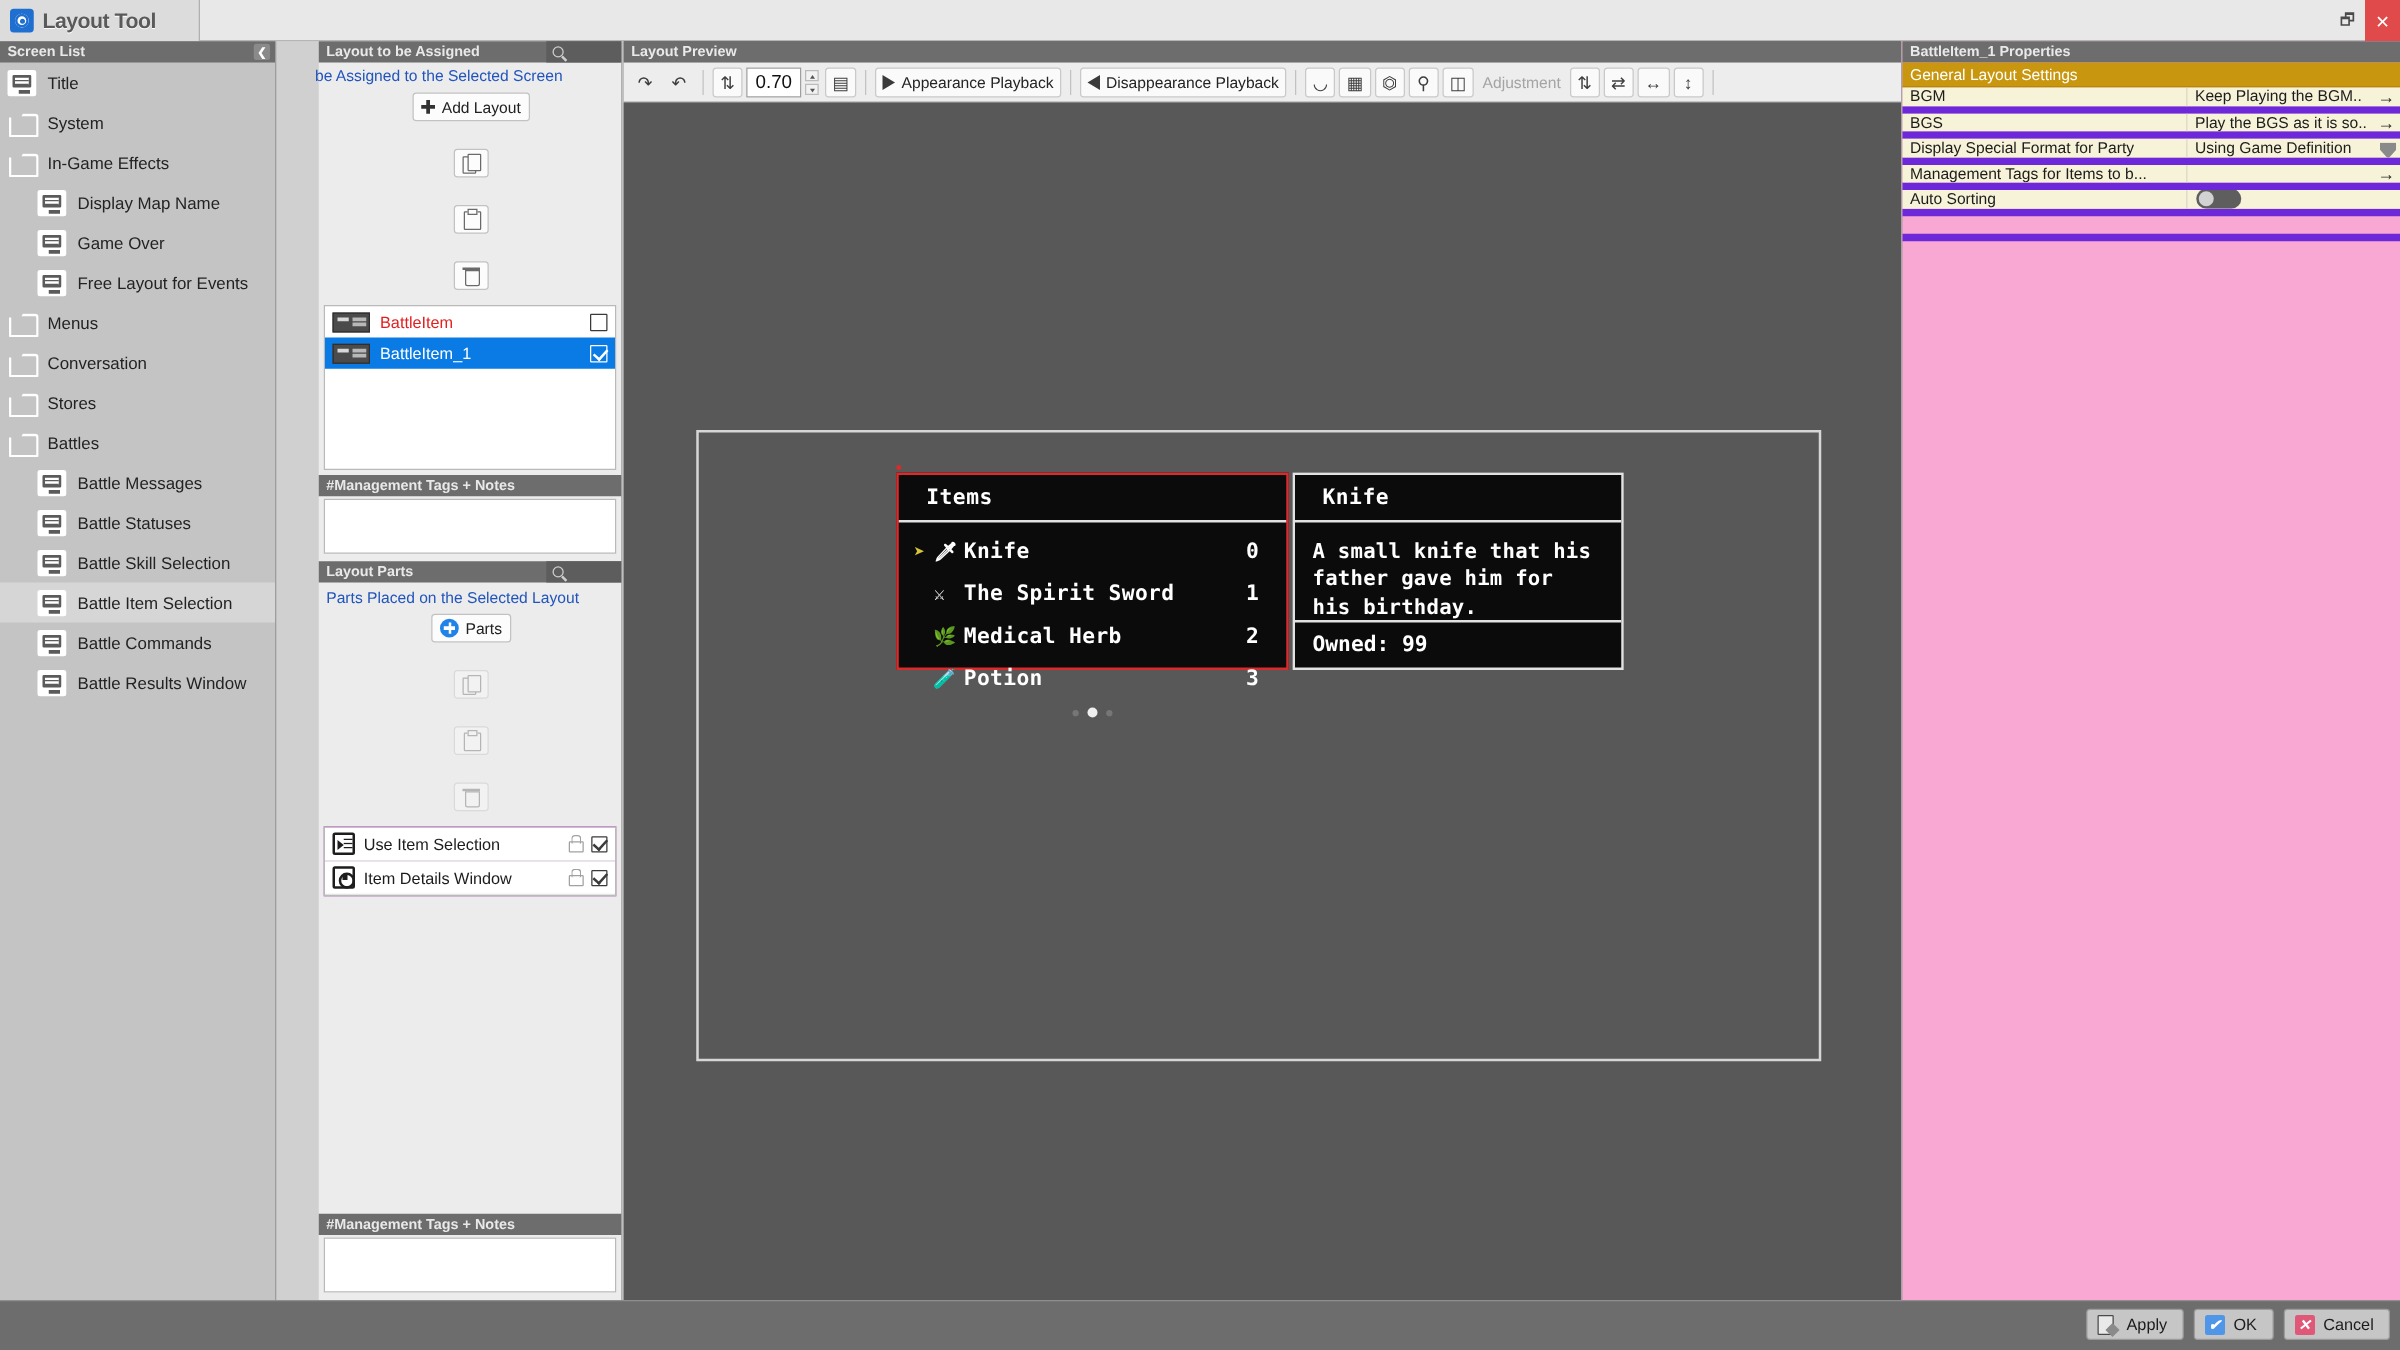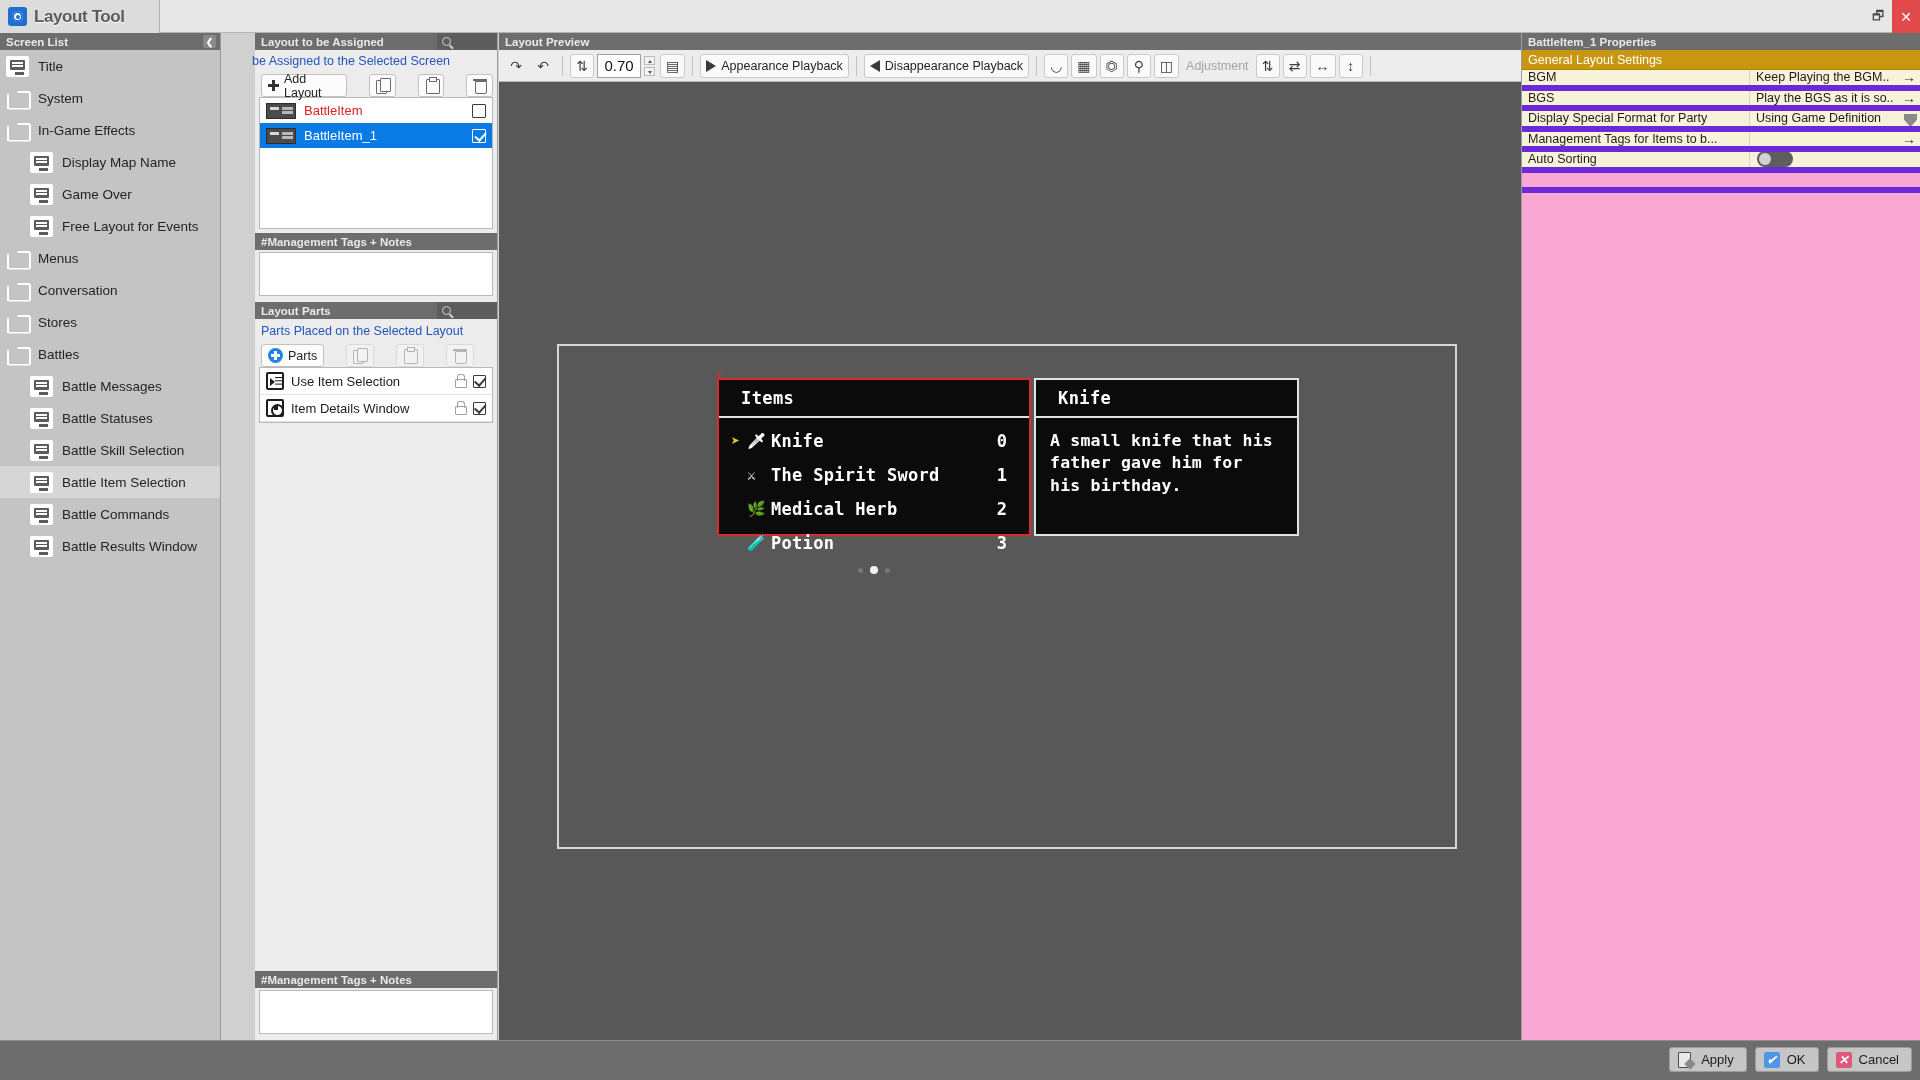--- a/index.html
+++ b/index.html
@@ -113,21 +113,21 @@
   
   #assign{
     position:absolute;left:255px;top:33px;width:243px;bottom:40px;
     background:#ececec;border-right:1px solid #9d9d9d;
   }
   .assign-sub{
     font-size:12.5px;color:#2255bb;padding:4px 0 4px 0;height:22px;
     display:flex;align-items:center;overflow:hidden;white-space:nowrap;
     margin-left:-3px;
   }
-  .btnrow{display:flex;align-items:center;gap:22px;padding:2px 4px 0 6px;}
+  .btnrow{display:flex;align-items:center;gap:22px;padding:2px 4px 12px 6px;flex-direction:column;}
   .tbtn{
     height:23px;min-width:25px;padding:0 6px;background:#fcfcfc;
     border:1px solid #c2c2c2;border-radius:3px;
     display:flex;align-items:center;justify-content:center;gap:5px;
     font-size:12.5px;color:#222;
   }
   .plus{
     width:11px;height:11px;position:relative;flex:none;
   }
   .plus:before,.plus:after{content:"";position:absolute;background:#333;}
@@ -682,20 +682,21 @@
           <div class="dots" id="page-dots">
               <b></b>
               <b class="on"></b>
               <b></b>
             </div>
         </div>
 
         <div class="gw" style="left:475px;top:32px;width:265px;height:158px;">
           <div class="gw-title">Knife</div>
           <div class="desc">A small knife that his father gave him for his birthday.</div>
+          <div class="ownedbar" style="position:absolute;left:0;right:0;bottom:0;">Owned: 99</div>
         </div>
 
       </div>
     </div>
   </div>
 
   <div id="props">
     <div class="prop-hd">BattleItem_1 Properties</div>
     <div class="grp">General Layout Settings</div>
     <div id="prop-rows">

